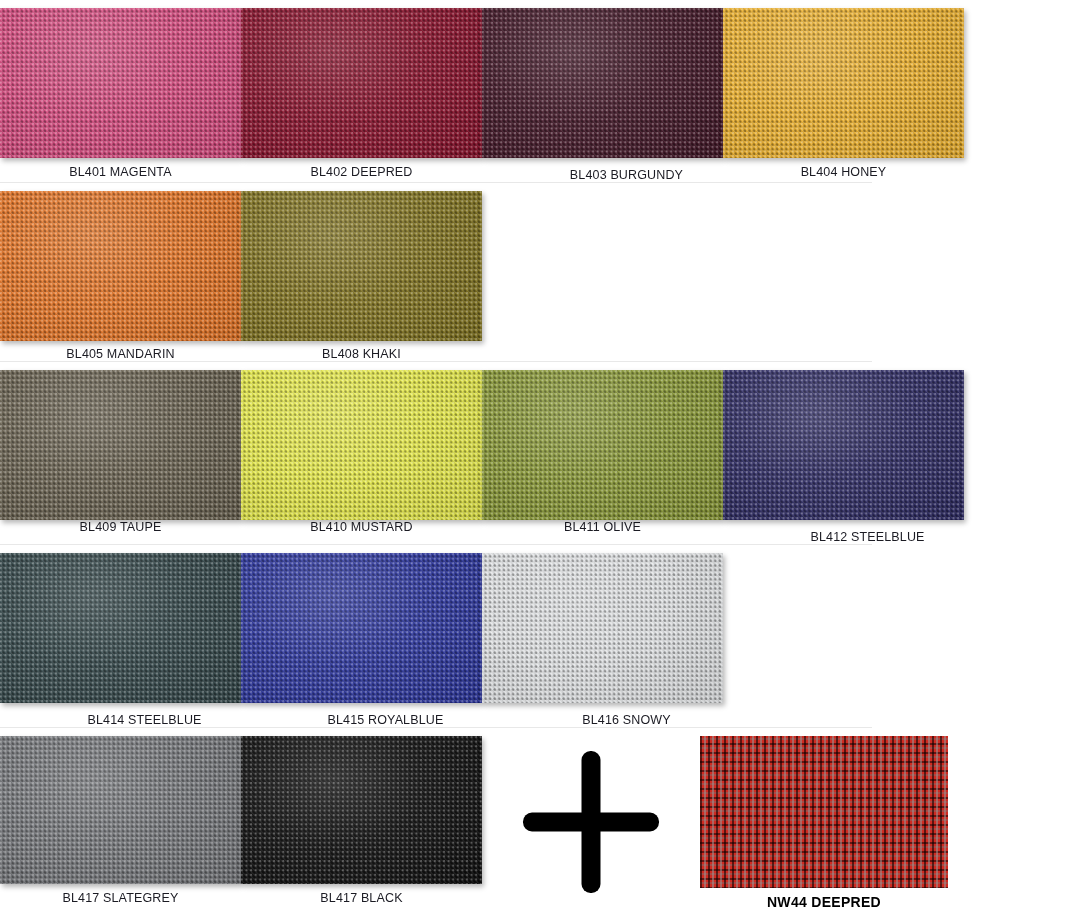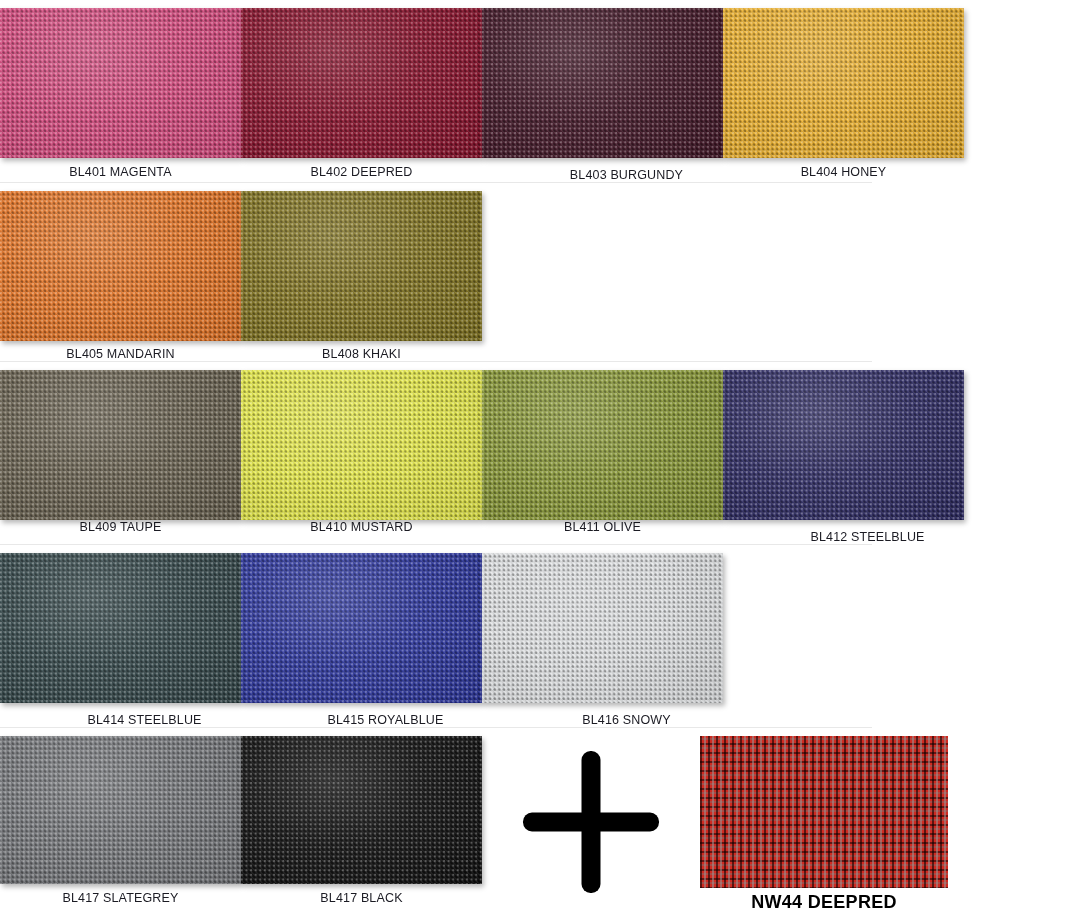--- a/index.html
+++ b/index.html
@@ -92,21 +92,21 @@
   .swatch-label {
     font-size: 12.5px;
     color: #1b1b23;
     letter-spacing: 0.15px;
     text-align: center;
     white-space: nowrap;
     line-height: 14px;
   }
   .swatch-label.bold {
     font-weight: bold;
-    font-size: 18px;
+    font-size: 14px;
     color: #000000;
     letter-spacing: 0.3px;
   }
 
   
   .row-1 .swatch-label { margin-top: 7px; }
   .row-2 .swatch-label { margin-top: 6px; }
   .row-5 .swatch-label { margin-top: 7px; }
 
   

